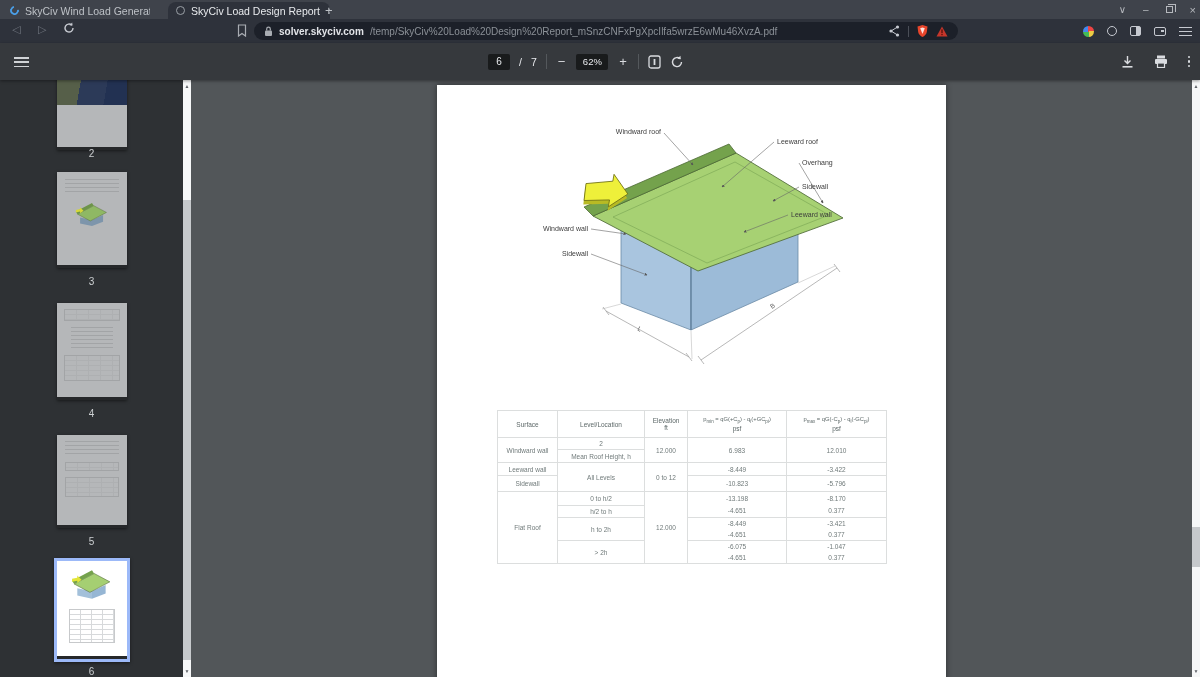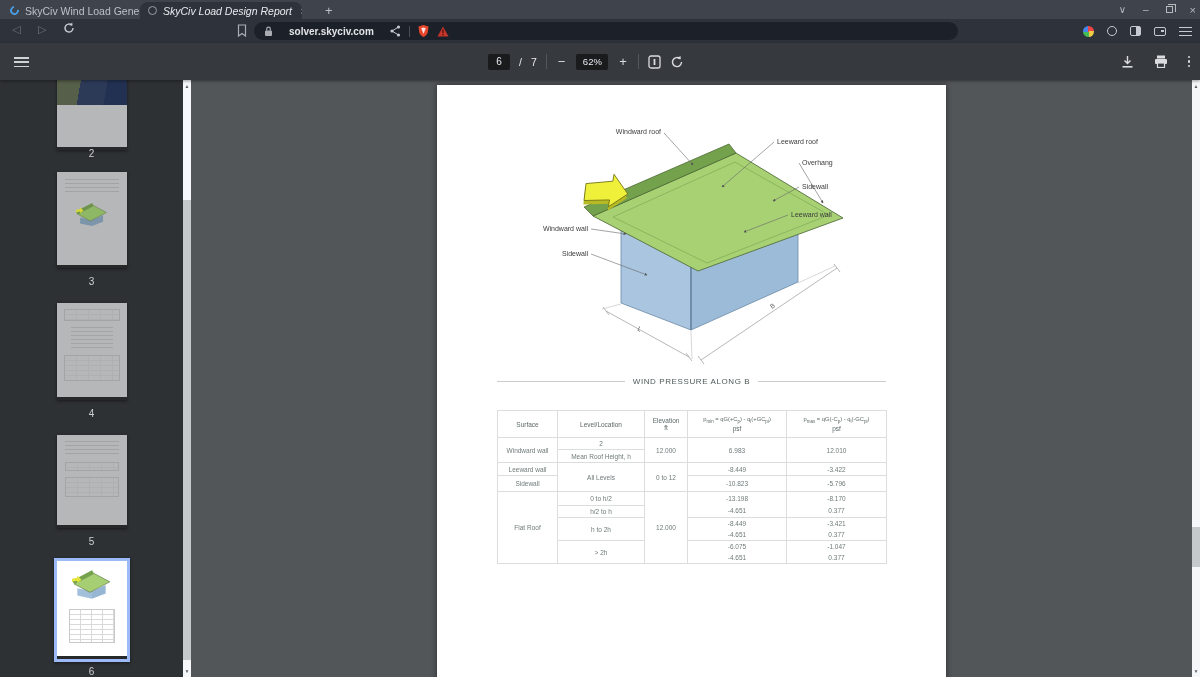--- a/index.html
+++ b/index.html
@@ -16,21 +16,21 @@
   .tab-close { font-size:11px; color:#9aa0a6; margin-left:2px; }
   .newtab { position:absolute; left:320px; top:1px; font-size:13px; color:#bdc1c6; padding:2px 5px; }
   .win-controls { position:absolute; right:4px; top:0; height:19px; display:flex; align-items:center; gap:17px; color:#b6b9be; font-size:10px; }
   .wc-restore { width:7px; height:7px; border:1px solid #b6b9be; position:relative; }
   .wc-restore::before { content:""; position:absolute; left:1px; top:-3px; width:7px; height:7px; border-top:1px solid #b6b9be; border-right:1px solid #b6b9be; }
 
   
   .navbar { position:absolute; left:0; top:19px; width:1200px; height:24px; background:#2e323b; }
   .nav-btn { position:absolute; top:4px; font-size:11px; color:#70757f; }
   .nav-reload { color:#c6c9d0; }
-  .urlbar { position:absolute; left:254px; top:3px; width:704px; height:18px; background:#1c2029; border-radius:9px; display:flex; align-items:center; padding:0 10px; gap:16px; }
+  .urlbar { position:absolute; left:254px; top:3px; width:704px; height:18px; background:#1c2029; border-radius:9px; display:flex; align-items:center; padding:0 10px; gap:6px; }
   .url-domain { font-size:10px; color:#e2e4e8; font-weight:bold; white-space:nowrap; }
   .url-path { font-size:10px; color:#8b9097; white-space:nowrap; overflow:hidden; flex:1; }
   .url-right { display:flex; align-items:center; gap:8px; }
   .url-sep { width:1px; height:11px; background:#4a4e57; }
   .ext-icons { position:absolute; right:8px; top:3px; display:flex; align-items:center; gap:13px; height:18px; }
   .rainbow { width:11px; height:11px; border-radius:50%; background:conic-gradient(#e44 0 25%,#ec4 25% 50%,#4b5 50% 75%,#48e 75%); }
   .ring-icon { width:10px; height:10px; border:1.5px solid #c6c9d0; border-radius:50%; }
   .panel-icon { width:11px; height:10px; border:1.5px solid #c6c9d0; border-radius:2px; }
   .panel-icon span { display:block; width:4px; height:100%; background:#c6c9d0; margin-left:auto; }
   .wallet-icon { width:12px; height:9px; border:1.5px solid #c6c9d0; border-radius:2px; position:relative; }
@@ -88,21 +88,21 @@
 </head>
 <body>
 
 <div id="app">
 
   <div class="tabstrip">
     <div class="tab" style="left:2px;width:148px;">
       <span class="favicon-ring ring-skyciv"></span>
       <span>SkyCiv Wind Load Generator |</span>
     </div>
-    <div class="tab active" style="left:140px;width:162px;font-style:italic;">
+    <div class="tab active" style="left:168px;width:162px;">
       <span class="favicon-ring ring-globe"></span>
       <span>SkyCiv Load Design Report</span>
       <span class="tab-close">×</span>
     </div>
     <div class="newtab">+</div>
     <div class="win-controls">
       <span>∨</span>
       <span>–</span>
       <span class="wc-restore"></span>
       <span style="font-size:11px;">×</span>
@@ -122,20 +122,21 @@
       <svg width="10" height="13" viewBox="0 0 10 13">
           <path d="M1.5 1 h7 v11 l-3.5 -2.6 -3.5 2.6 z" fill="none" stroke="#a9adb3" stroke-width="1.2"></path>
         </svg>
     </span>
     <div class="urlbar">
       <svg width="9" height="11" viewBox="0 0 9 11">
           <rect x="1" y="4.5" width="7" height="5.5" rx="1" fill="#a9adb3"></rect>
           <path d="M2.7 4.5 V3 a1.8 1.8 0 0 1 3.6 0 V4.5" fill="none" stroke="#a9adb3" stroke-width="1.2"></path>
         </svg>
       <span class="url-domain">solver.skyciv.com</span>
+      <span class="url-path">/temp/SkyCiv%20Load%20Design%20Report_mSnzCNFxPgXpcIlfa5wrzE6wMu46XvzA.pdf</span>
       <span class="url-right">
         <svg width="11" height="12" viewBox="0 0 11 12">
             <circle cx="8.5" cy="2" r="1.6" fill="#c6c9d0"></circle>
             <circle cx="2" cy="6" r="1.6" fill="#c6c9d0"></circle>
             <circle cx="8.5" cy="10" r="1.6" fill="#c6c9d0"></circle>
             <path d="M8.5 2 L2 6 L8.5 10" stroke="#c6c9d0" fill="none"></path>
           </svg>
         <span class="url-sep"></span>
         <svg width="11" height="12" viewBox="0 0 11 12">
             <path d="M5.5 0 L10.5 1.5 L9.8 7 C9.4 9.4 7.4 11 5.5 12 C3.6 11 1.6 9.4 1.2 7 L0.5 1.5 Z" fill="#e8452b"></path>
@@ -309,25 +310,20 @@
           <line x1="118" y1="204" x2="124" y2="212"></line>
           <line x1="201" y1="250" x2="207" y2="258"></line>
           <line x1="216" y1="257" x2="352" y2="165"></line>
           <line x1="213" y1="253" x2="219" y2="261"></line>
           <line x1="349" y1="161" x2="355" y2="169"></line>
         </g>
         <text x="152" y="227" font-size="6.5" fill="#666" transform="rotate(29 152 227)">L</text>
         <text x="287" y="206" font-size="6.5" fill="#666" transform="rotate(-34 287 206)">B</text>
       </svg>
 
-      <div class="sec-title">
-        <span class="ln"></span>
-        <span class="tx">WIND PRESSURE ALONG B</span>
-        <span class="ln"></span>
-      </div>
 
       <table class="wind">
         <colgroup>
             <col style="width:60px">
             <col style="width:87px">
             <col style="width:43px">
             <col style="width:99px">
             <col style="width:100px">
           </colgroup>
         <tbody>

